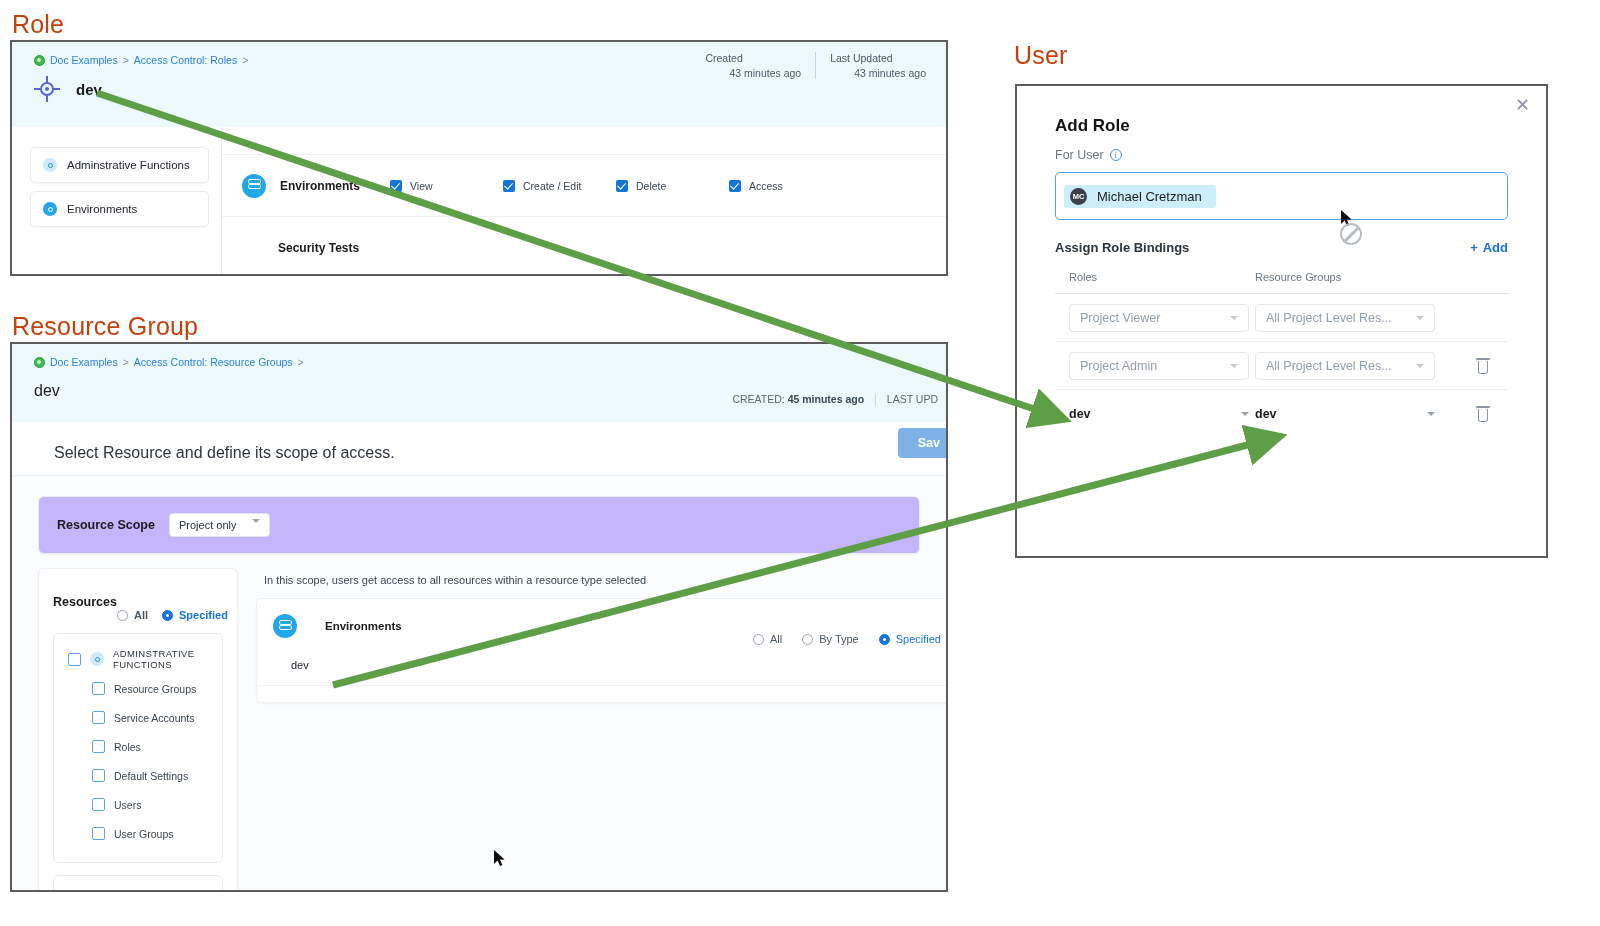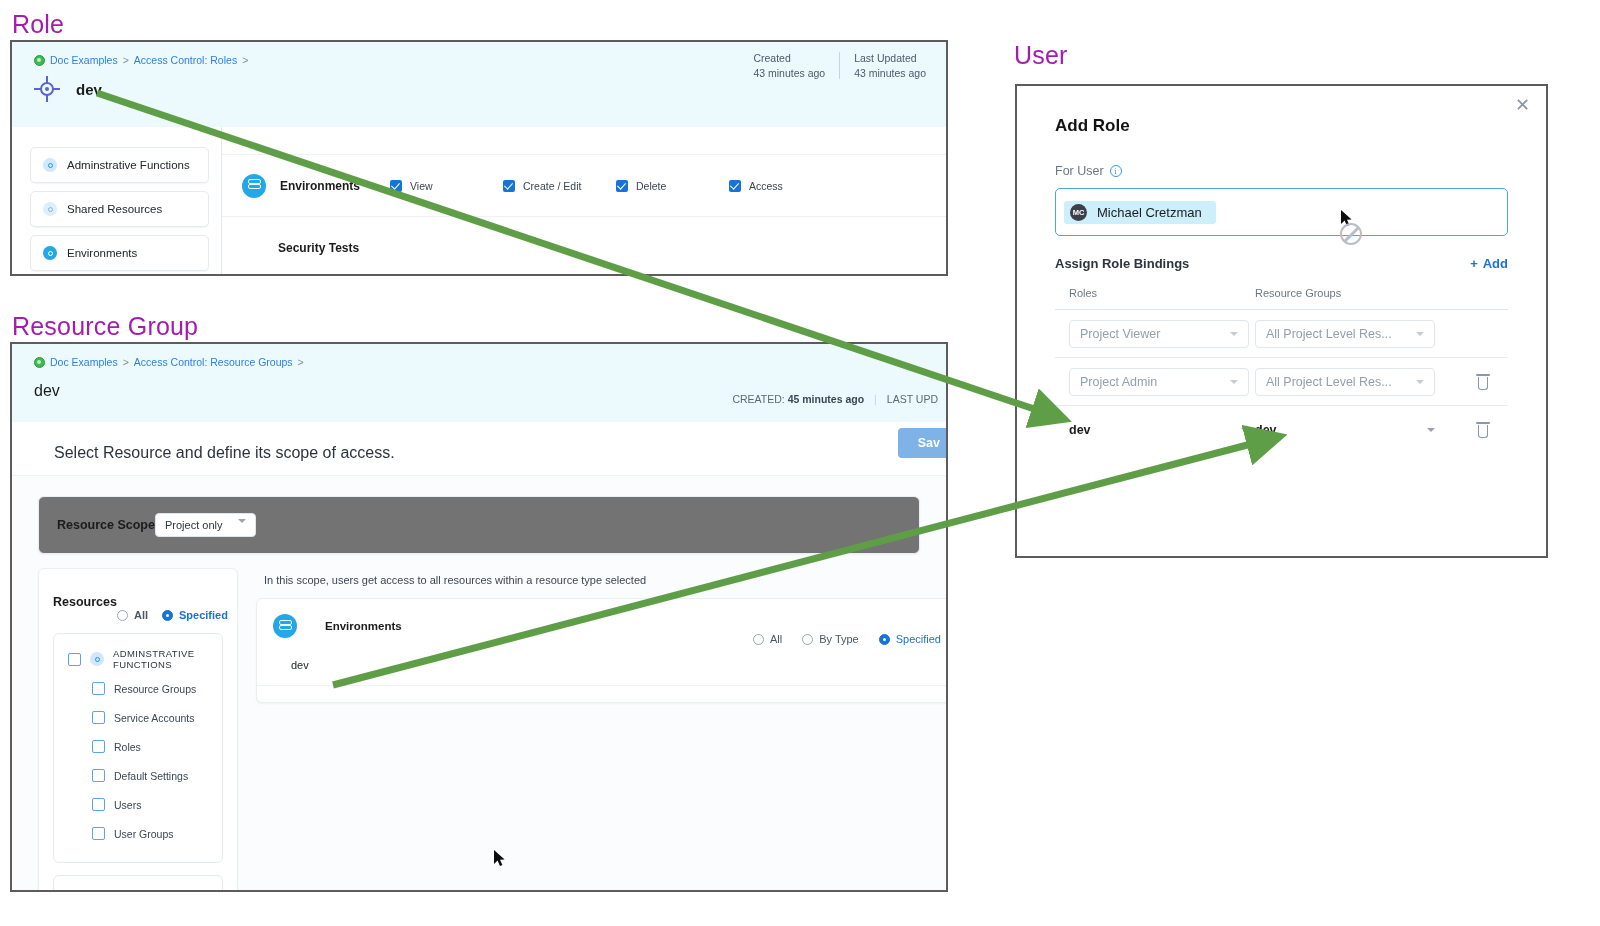--- a/index.html
+++ b/index.html
@@ -8,21 +8,21 @@
     background: #ffffff;
     font-family: "Liberation Sans", sans-serif;
     overflow: hidden;
   }
   #stage { position: relative; width: 1600px; height: 926px; }
 
   
   .section-caption {
     position: absolute;
     font-size: 25px;
-    color: #a21caf;
+    color: #c2410c;
     font-weight: 400;
     letter-spacing: .2px;
   }
 
   
   .panel {
     position: absolute;
     background: #ffffff;
     border: 2px solid #5c5c5c;
     overflow: hidden;
@@ -69,21 +69,21 @@
   .crosshair .t.h1 { top:12px; left:0; height:2px; width:7px; }
   .crosshair .t.h2 { top:12px; right:0; height:2px; width:7px; }
 
   .meta-box {
     position: absolute; right: 0; top: 10px;
     display: flex; font-size: 10.5px; color: #4a5a6a;
   }
   .meta-col { padding: 0 14px; }
   .meta-col + .meta-col { border-left: 1px solid #c6d4de; }
   .meta-k { display:block; }
-  .meta-v { display:block; margin-top: 3px; }
+  .meta-v { display:block; margin-top: 3px; margin-left: 24px; }
 
   
   .role-body { display: flex; height: 100%; }
   .role-left {
     width: 210px; border-right: 1px solid #e3e8ee;
     padding: 20px 12px 0 18px; background:#fff;
   }
   .res-card {
     border: 1px solid #e6ebf1; border-radius: 5px;
     background:#fff; padding: 10px 12px; margin-bottom: 8px;
@@ -161,23 +161,23 @@
   .save-btn {
     position:absolute; right: -14px; top: 100px;
     background: #7fb3e8; color:#fff; font-size: 12.5px; font-weight: 700;
     padding: 8px 20px; border-radius: 4px; border: none;
   }
   .rg-split {
     position:absolute; left:0; right:0; top: 131px; bottom:0;
     background:#fbfcfe; border-top: 1px solid #eef2f6;
   }
   .scope-card {
-    margin: 20px 26px 0 26px; background:#737373;
+    margin: 20px 26px 0 26px; background:#c4b5fd;
     border:1px solid #eaeff4; border-radius:6px;
-    padding: 16px 18px; display:flex; align-items:center; 
+    padding: 16px 18px; display:flex; align-items:center; gap:14px;
     box-shadow: 0 1px 2px rgba(16,30,54,.05);
   }
   .scope-label { font-size: 12.5px; font-weight:700; color:#1b1b1b; }
   .select-box {
     display:inline-flex;align-items:flex-start; gap:16px;
     border:1px solid #dfe5ec; border-radius:4px; background:#fff;
     padding: 5px 9px; font-size: 11px; color:#2c343d;
   }
   .caret { width:0;height:0;border-left:4px solid transparent;border-right:4px solid transparent;border-top:4.5px solid #9aa5b1; }
 
@@ -219,21 +219,21 @@
   .env-list { padding: 6px 0 0 34px; font-size: 11px; color:#22272e; }
   .env-list .divider { height:1px; background:#eef2f6; margin: 14px -34px 0 -34px; }
 
   
   .dlg-inner { padding: 30px 38px 0 38px; position:relative; height:100%; }
   .dlg-title { font-size: 17px; font-weight: 700; color:#131313; }
   .dlg-close {
     position:absolute; right: 16px; top: 10px;
     font-size: 18px; color:#8d96a5; line-height:1; cursor:pointer;
   }
-  .for-user { margin-top: 28px; font-size: 12.5px; color:#6b7684; display:flex; align-items:center; gap:6px;}
+  .for-user { margin-top: 12px; font-size: 12.5px; color:#6b7684; display:flex; align-items:center; gap:6px;}
   .info-i {
     width:12px;height:12px;border-radius:50%;border:1.2px solid #3b9ae1;
     color:#3b9ae1;font-size:9px;display:inline-flex;align-items:center;justify-content:center;
     font-family:"Liberation Serif", serif;
   }
   .user-field {
     margin-top: 10px; border:1.5px solid #4da3e8; border-radius:5px;
     height: 48px; display:flex; align-items:center; padding-left: 8px;
   }
   .user-chip {
@@ -326,26 +326,20 @@
       </div>
     </div>
 
     <div class="role-body" style="height:149px;">
       <div class="role-left">
         <div class="res-card">
           <span class="ico-circle pale">
               <i></i>
             </span>
           <span>Adminstrative Functions</span>
-        </div>
-        <div class="res-card">
-          <span class="ico-circle paler">
-              <i></i>
-            </span>
-          <span>Shared Resources</span>
         </div>
         <div class="res-card">
           <span class="ico-circle solid">
               <i></i>
             </span>
           <span>Environments</span>
         </div>
       </div>
 
       <div class="role-right">

